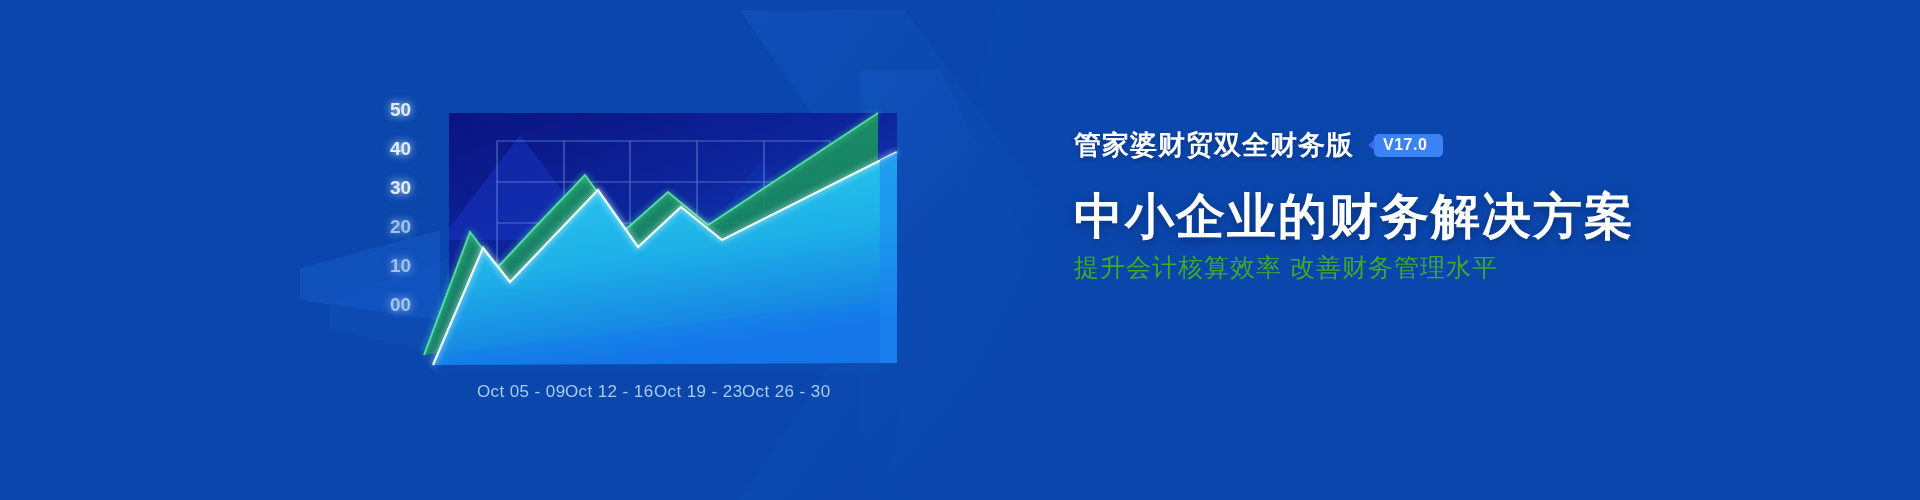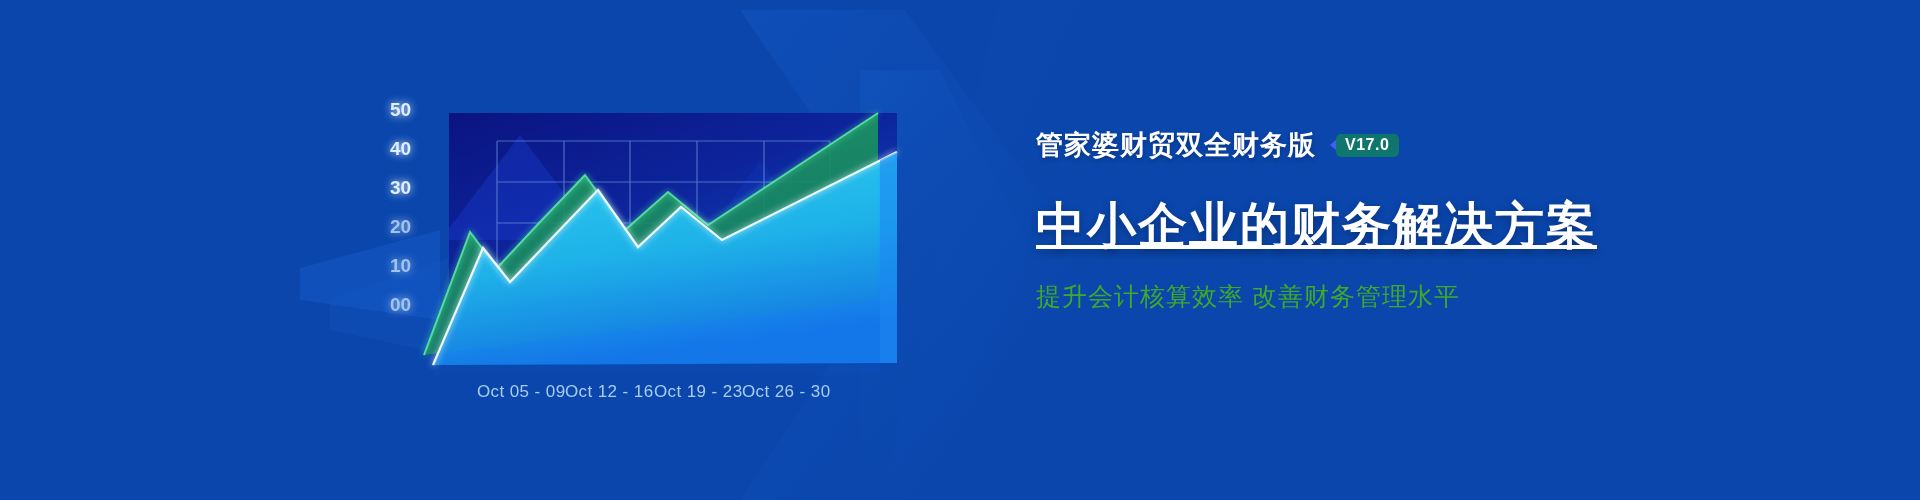--- a/index.html
+++ b/index.html
@@ -25,52 +25,51 @@
     font-size:19px;font-weight:700;fill:#dff0ff;
   }
   .ytick.dim{fill:#9fc3ee;}
   .xtick{
     font-family:"Liberation Sans","DejaVu Sans",sans-serif;
     font-size:17px;font-weight:400;fill:#a9cdf2;letter-spacing:.4px;
   }
 
   
   #textblock{
-    position:absolute;left:1036px;top:128px;width:800px;height:250px;
+    position:absolute;left:1074px;top:128px;width:800px;height:250px;
   }
   #brandrow{
     display:flex;align-items:center;gap:14px;height:34px;
   }
   #brandname{
     font-size:27px;font-weight:700;color:#ffffff;letter-spacing:1px;
     line-height:34px;white-space:nowrap;
     text-shadow:0 2px 5px rgba(0,0,0,.28);
   }
   #versionwrap{position:relative;display:flex;align-items:center;}
   #versionnotch{
     width:0;height:0;
     border-top:6px solid transparent;
     border-bottom:6px solid transparent;
     border-right:7px solid #3f63f0;
     margin-right:-1px;
   }
   #versionbadge{
-    background:#0f766e;color:#ffffff;font-size:16px;font-weight:700;
-    padding:3px 10px 4px 9px;border-radius:5px;line-height:1;
+    background:#3b82f6;color:#ffffff;font-size:16px;font-weight:700;
+    padding:3px 16px 4px 9px;border-radius:5px;line-height:1;
     letter-spacing:.5px;
   }
   #headline{
-    margin-top:33px;
+    margin-top:24px;
     font-size:49px;font-weight:700;color:#ffffff;letter-spacing:2px;
     line-height:60px;white-space:nowrap;
     text-shadow:0 3px 8px rgba(0,0,0,.30);
-    text-decoration:underline;
   }
   #subline{
-    margin-top:24px;
+    margin-top:4px;
     font-size:25px;font-weight:400;color:#3faa2a;letter-spacing:1px;
     line-height:34px;white-space:nowrap;
   }
 </style>
 </head>
 <body>
 
 <div id="banner">
 
   <div class="bg-layer">

